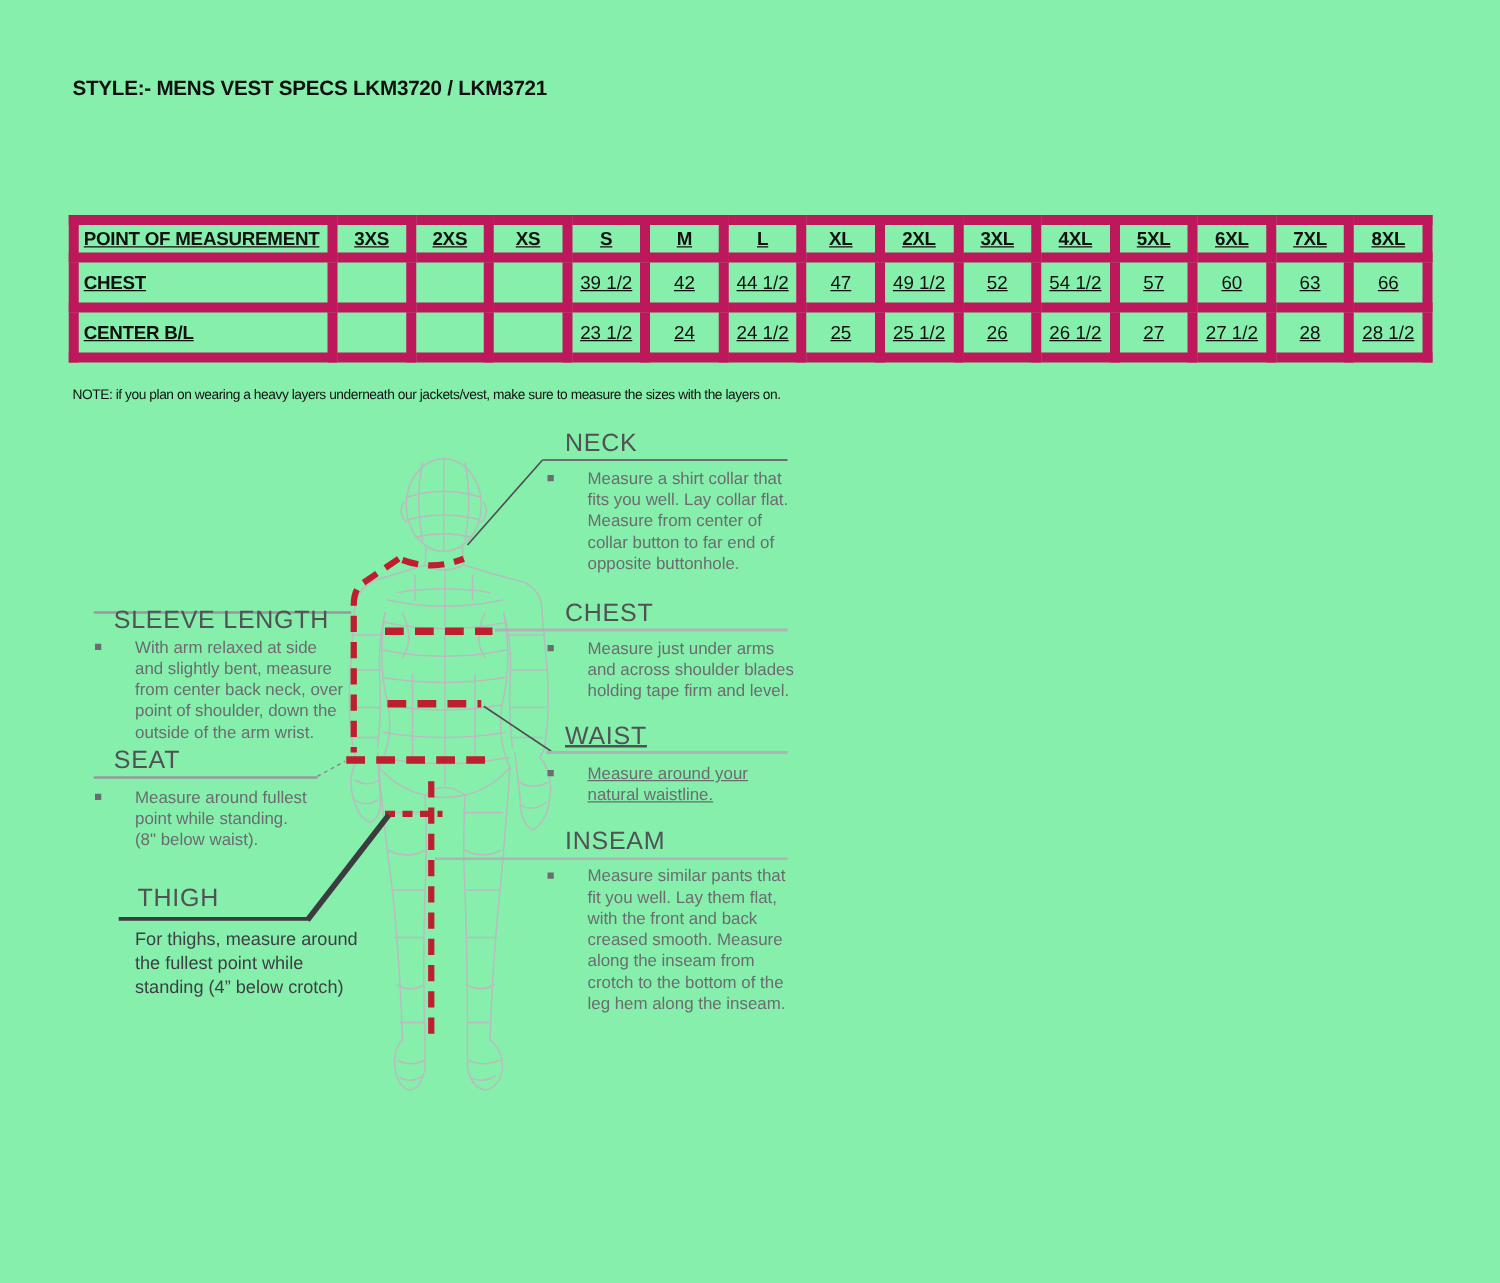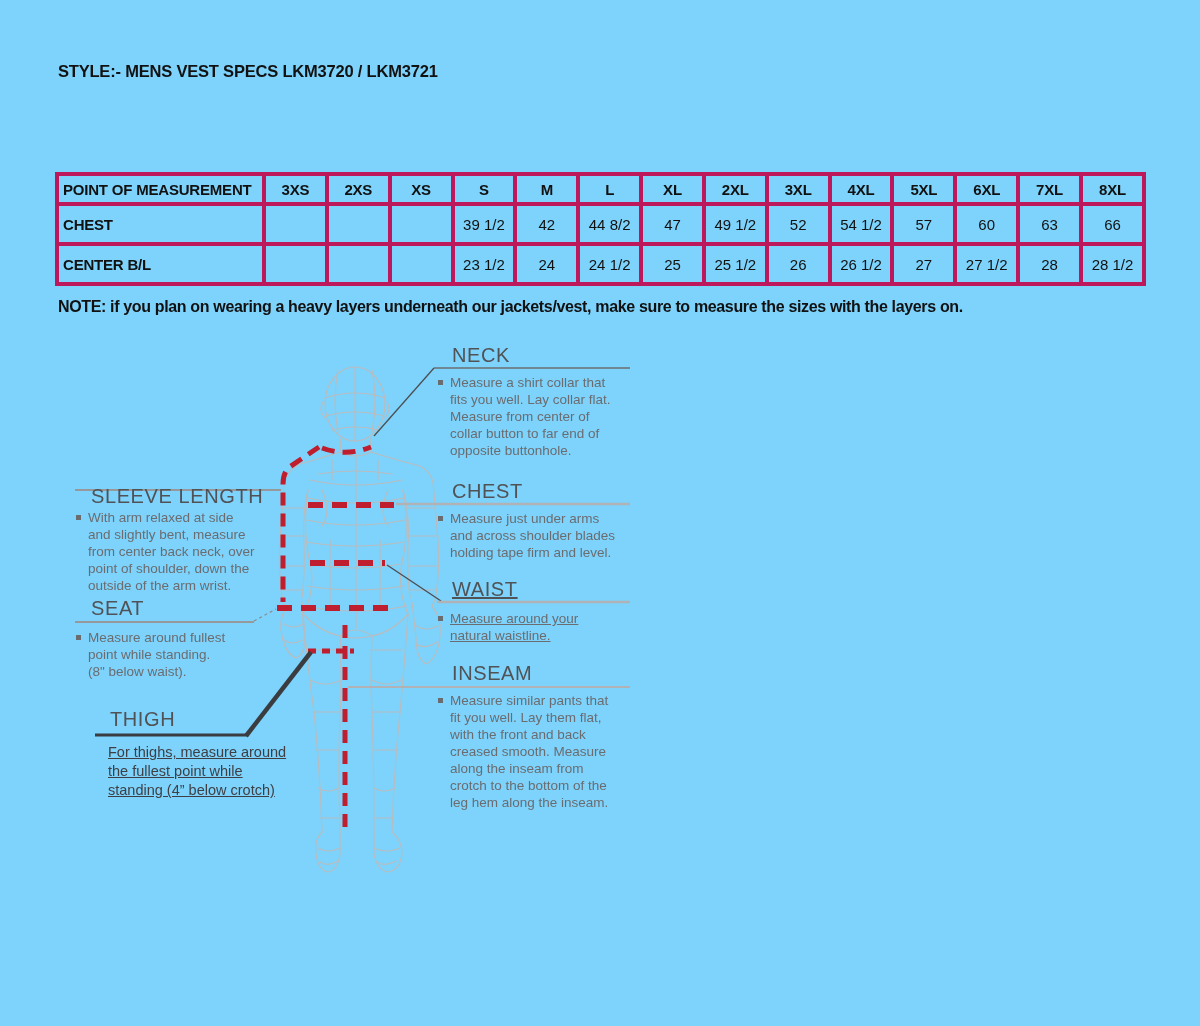--- a/index.html
+++ b/index.html
@@ -1,58 +1,58 @@
 <!DOCTYPE html>
 <html><head>
 <meta charset="utf-8">
 <style>
   * { margin:0; padding:0; box-sizing:border-box; }
   html,body { background:#ffffff; }
   body { font-family:"Liberation Sans", sans-serif; }
   .page {
-    position:relative; width:1200px; height:1026px; background:#7dd3fc;
+    position:relative; width:1200px; height:1026px; background:#86efac;
     overflow:hidden;
   }
   .doc-title {
     position:absolute; left:58px; top:62px;
     font-size:16.5px; font-weight:bold; color:#111; letter-spacing:-0.2px;
     white-space:nowrap;
   }
   .spec-table {
     position:absolute; left:55px; top:172px; width:1091px;
     border-collapse:collapse; table-layout:fixed;
     border:3px solid #000;
     font-size:15px; color:#111;
   }
-  .spec-table th, .spec-table td { border:4px solid #be185d; text-align:center; vertical-align:middle; }
+  .spec-table th, .spec-table td { border:8px solid #be185d; text-align:center; vertical-align:middle;text-decoration:underline; }
   .spec-table thead th { height:30px; font-weight:bold; letter-spacing:-0.2px; }
   .spec-table th.pom { width:207px; text-align:left; padding-left:4px; }
   .spec-table tbody tr { height:40px; }
   .spec-table tbody th.rowlabel { text-align:left; padding-left:4px; font-weight:bold; letter-spacing:-0.2px; }
   .spec-table tbody td { font-weight:normal; }
   .note-line {
-    position:absolute; left:58px; top:298px;
-    font-size:16px; font-weight:bold; color:#111; letter-spacing:-0.35px;
+    position:absolute; left:58px; top:310px;
+    font-size:11px; font-weight:normal; color:#111; letter-spacing:-0.35px;
     white-space:nowrap;
   }
   .diagram { position:absolute; left:70px; top:340px; width:570px; height:545px; }
   .diagram svg { position:absolute; left:0; top:0; }
   .g-head {
     position:absolute; font-size:20px; color:#515256; letter-spacing:0.6px;
     white-space:nowrap;
   }
   .g-desc {
     position:absolute; display:flex; align-items:flex-start;
-    font-size:13.5px; line-height:17px; color:#6b6c70;
+    font-size:13.5px; line-height:17px; color:#6b6c70;gap:20px;
   }
   .g-desc .bullet {
     width:5px; height:5px; background:#6b6c70; margin:6px 7px 0 0; flex:0 0 auto;
   }
   .g-desc .txt { white-space:pre-line; }
-  .g-desc.thigh-desc { font-size:14.5px; line-height:19px; color:#3e3f44;text-decoration:underline; }
+  .g-desc.thigh-desc { font-size:14.5px; line-height:19px; color:#3e3f44; }
 </style>
 </head>
 <body>
 
 <div class="page">
 
   <div class="doc-title">STYLE:- MENS VEST SPECS  LKM3720 / LKM3721</div>
 
   <table class="spec-table">
       <thead>
@@ -75,21 +75,21 @@
         </tr>
       </thead>
       <tbody>
         <tr>
           <th class="rowlabel">CHEST</th>
           <td></td>
           <td></td>
           <td></td>
           <td>39 1/2</td>
           <td>42</td>
-          <td>44 8/2</td>
+          <td>44 1/2</td>
           <td>47</td>
           <td>49 1/2</td>
           <td>52</td>
           <td>54 1/2</td>
           <td>57</td>
           <td>60</td>
           <td>63</td>
           <td>66</td>
         </tr>
         <tr>

